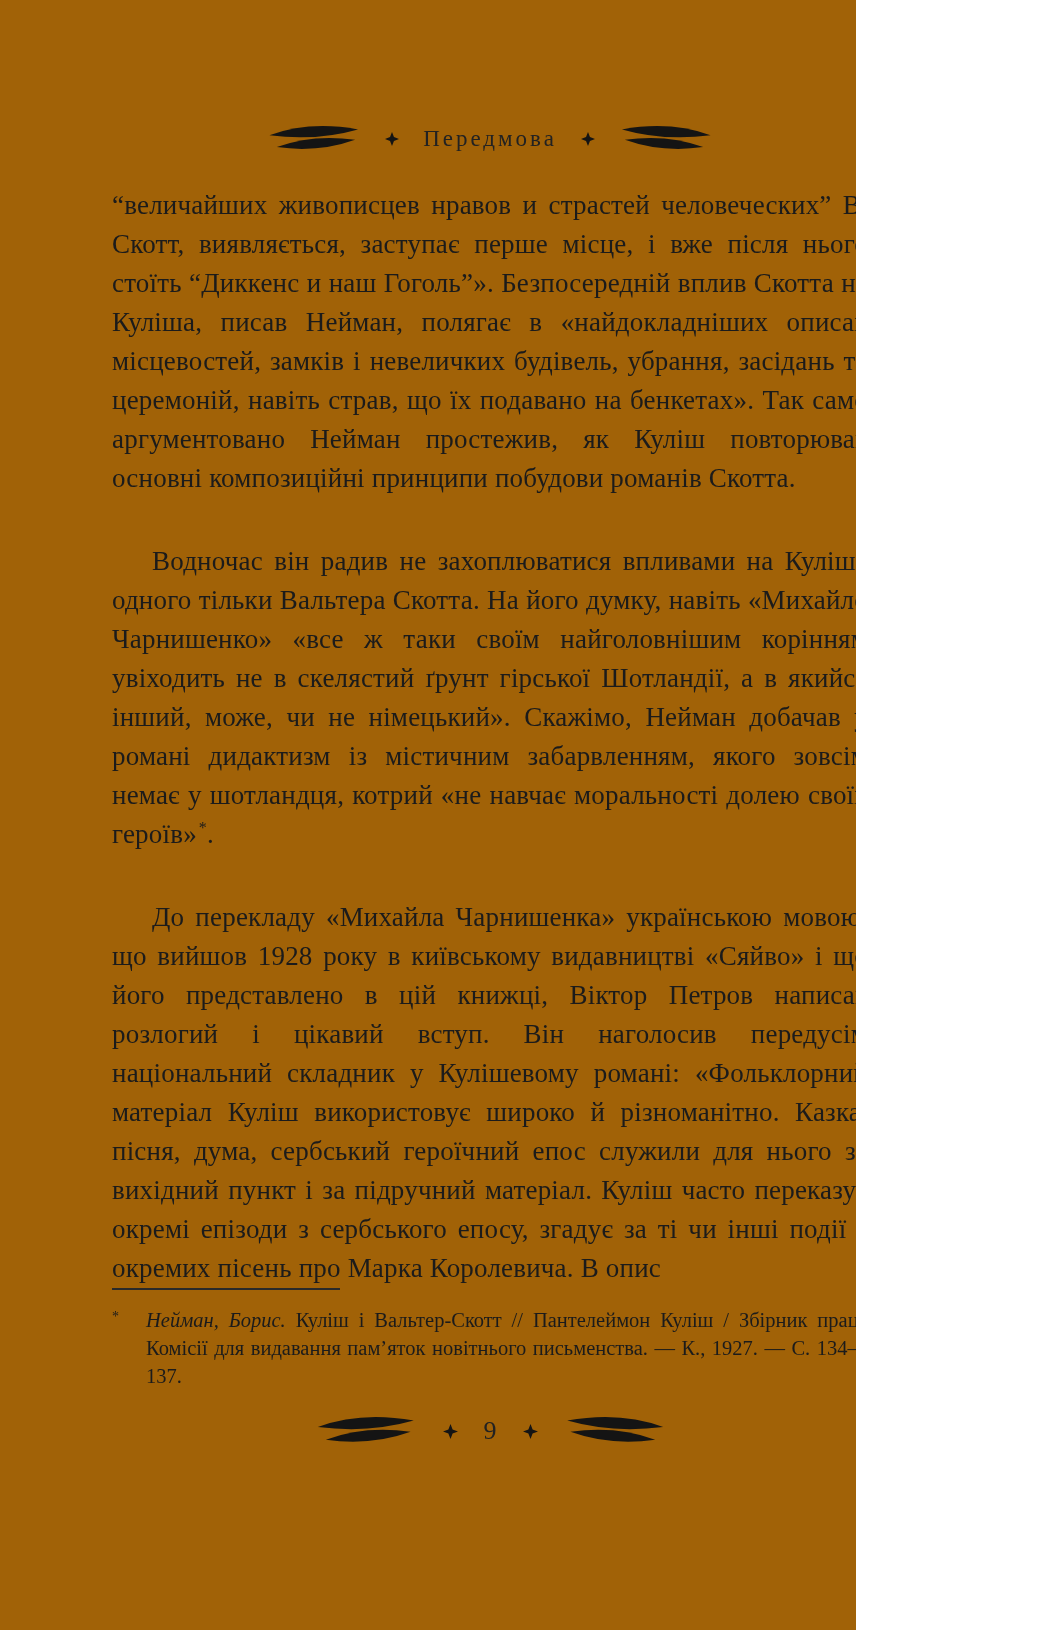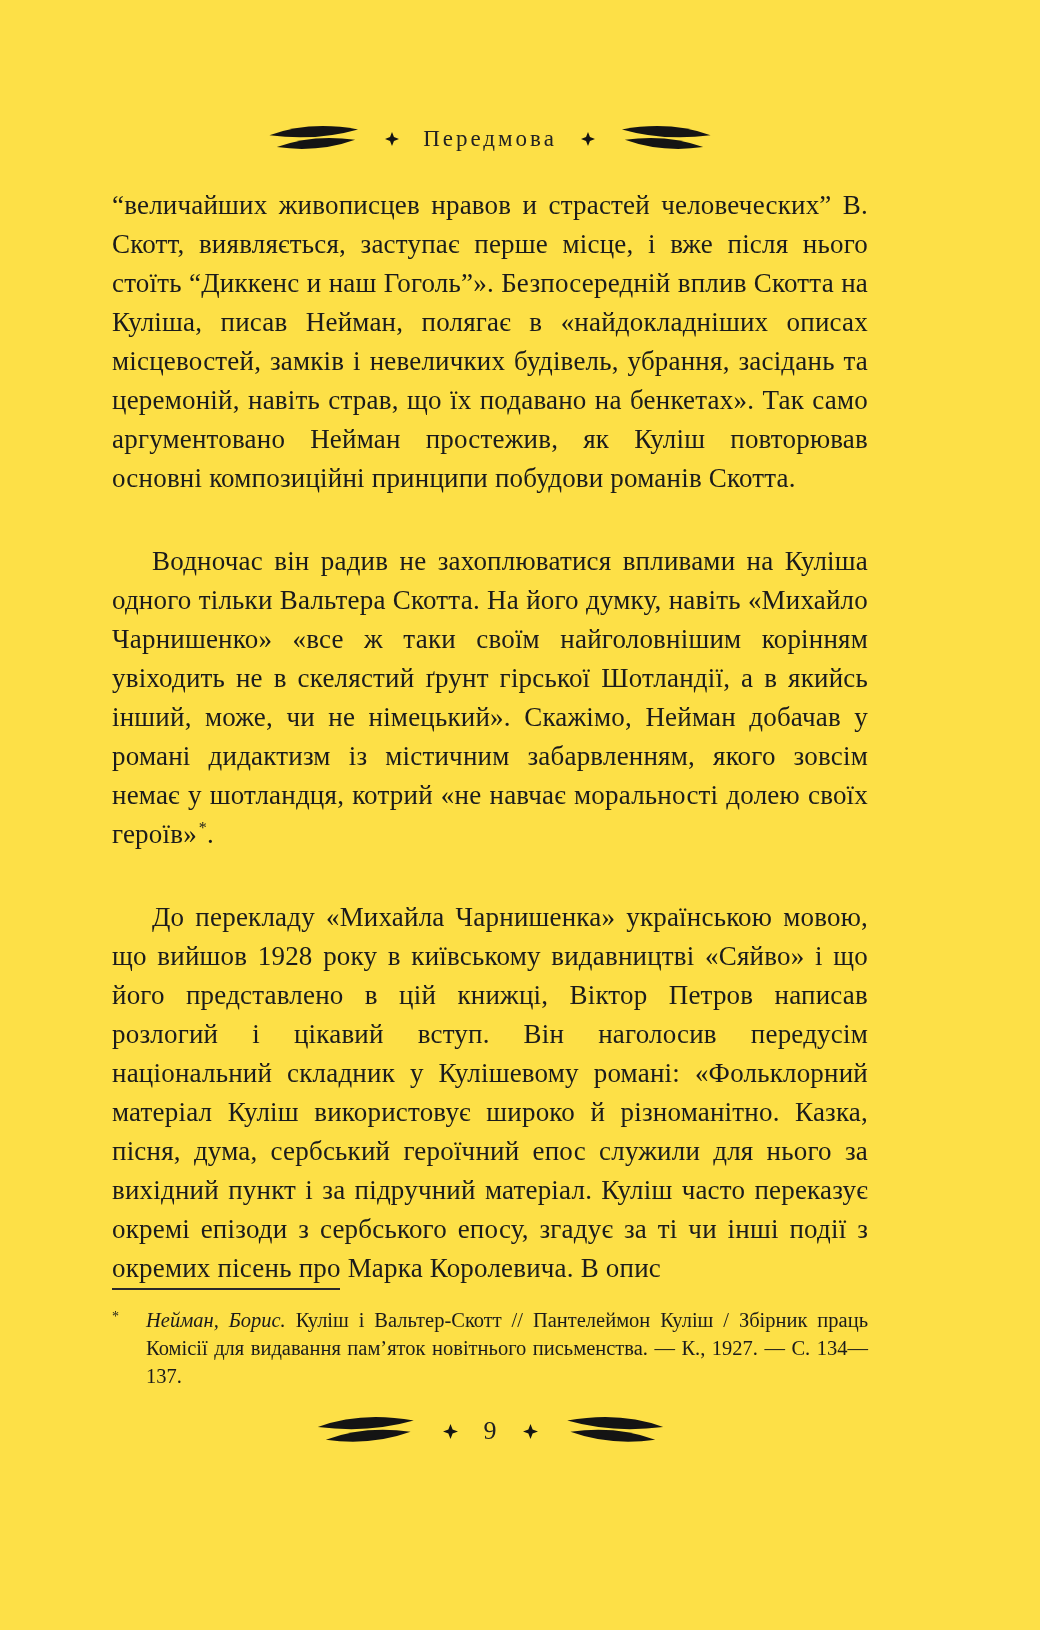--- a/index.html
+++ b/index.html
@@ -3,23 +3,23 @@
 <meta charset="utf-8">
 <style>
   html, body { margin: 0; padding: 0; }
   body {
     background: #ffffff;
     font-family: "Liberation Serif", "DejaVu Serif", serif;
     color: #1b1b1b;
   }
   .page {
     position: relative;
-    width: 1040px;
+    width: 856px;
     height: 1630px;
-    background: #fde047;
+    background: #a16207;
     overflow: hidden;
   }
 
   
   .running-head {
     position: absolute;
     left: 112px;
     top: 122px;
     width: 756px;
     display: flex;

